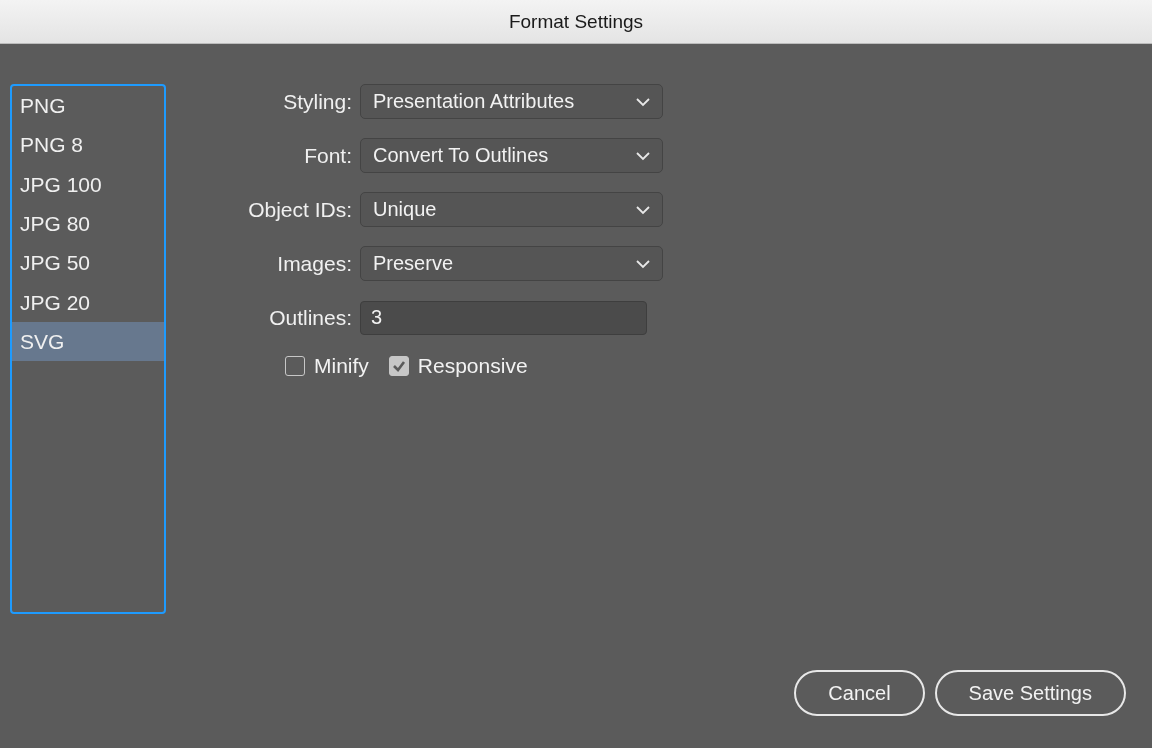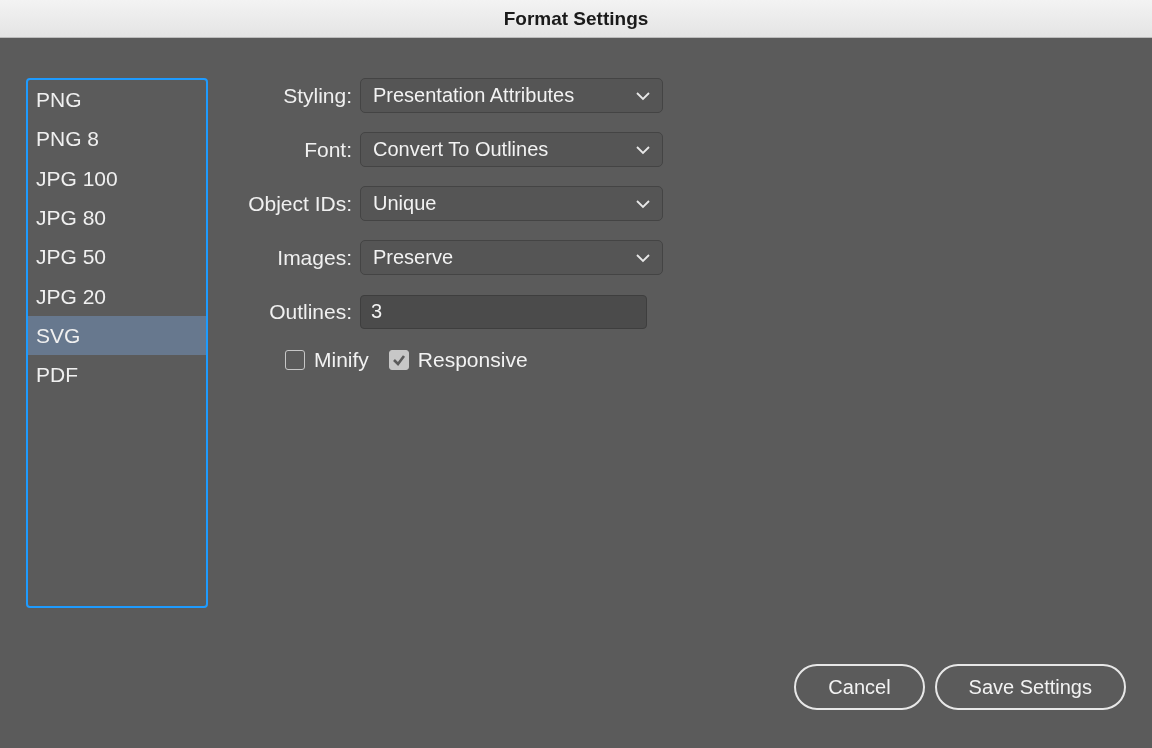--- a/index.html
+++ b/index.html
@@ -1,42 +1,42 @@
 <!DOCTYPE html>
 <html><head>
 <meta charset="utf-8">
 <style>
   * { box-sizing: border-box; margin: 0; padding: 0; }
   html, body { width: 1152px; height: 748px; overflow: hidden; font-family: -apple-system, "Helvetica Neue", Arial, sans-serif; }
   body { background: #5b5b5b; }
 
   .titlebar {
-    height: 38px;
+    height: 44px;
     background: linear-gradient(#f3f3f3, #e4e4e4);
     border-bottom: 1px solid #bcbcbc;
     display: flex;
     align-items: center;
     justify-content: center;
     font-size: 19px;
     color: #1a1a1a;
-    font-weight: 700;
+    font-weight: 400;
   }
 
   .dialog-body {
     position: relative;
     width: 100%;
     height: calc(100% - 38px);
     background: #5b5b5b;
   }
 
   .format-list {
     position: absolute;
-    left: 26px;
+    left: 10px;
     top: 40px;
-    width: 182px;
+    width: 156px;
     height: 530px;
     border: 2px solid #1e9bff;
     border-radius: 4px;
     background: #5b5b5b;
     padding-top: 0px;
     overflow: hidden;
   }
   .format-item {
     padding: 6px 8px 5px 8px;
     font-size: 21px;
@@ -169,21 +169,20 @@
 <div class="dialog-body">
 
   <div class="format-list">
     <div class="format-item"><span>PNG</span></div>
     <div class="format-item"><span>PNG 8</span></div>
     <div class="format-item"><span>JPG 100</span></div>
     <div class="format-item"><span>JPG 80</span></div>
     <div class="format-item"><span>JPG 50</span></div>
     <div class="format-item"><span>JPG 20</span></div>
     <div class="format-item selected"><span>SVG</span></div>
-    <div class="format-item"><span>PDF</span></div>
   </div>
 
   <div class="settings-grid">
 
     <div class="row">
       <div class="row-label">Styling:</div>
       <div class="select">
         <span>Presentation Attributes</span>
         <span class="chevron">
           <svg width="14" height="10" viewBox="0 0 14 10">

